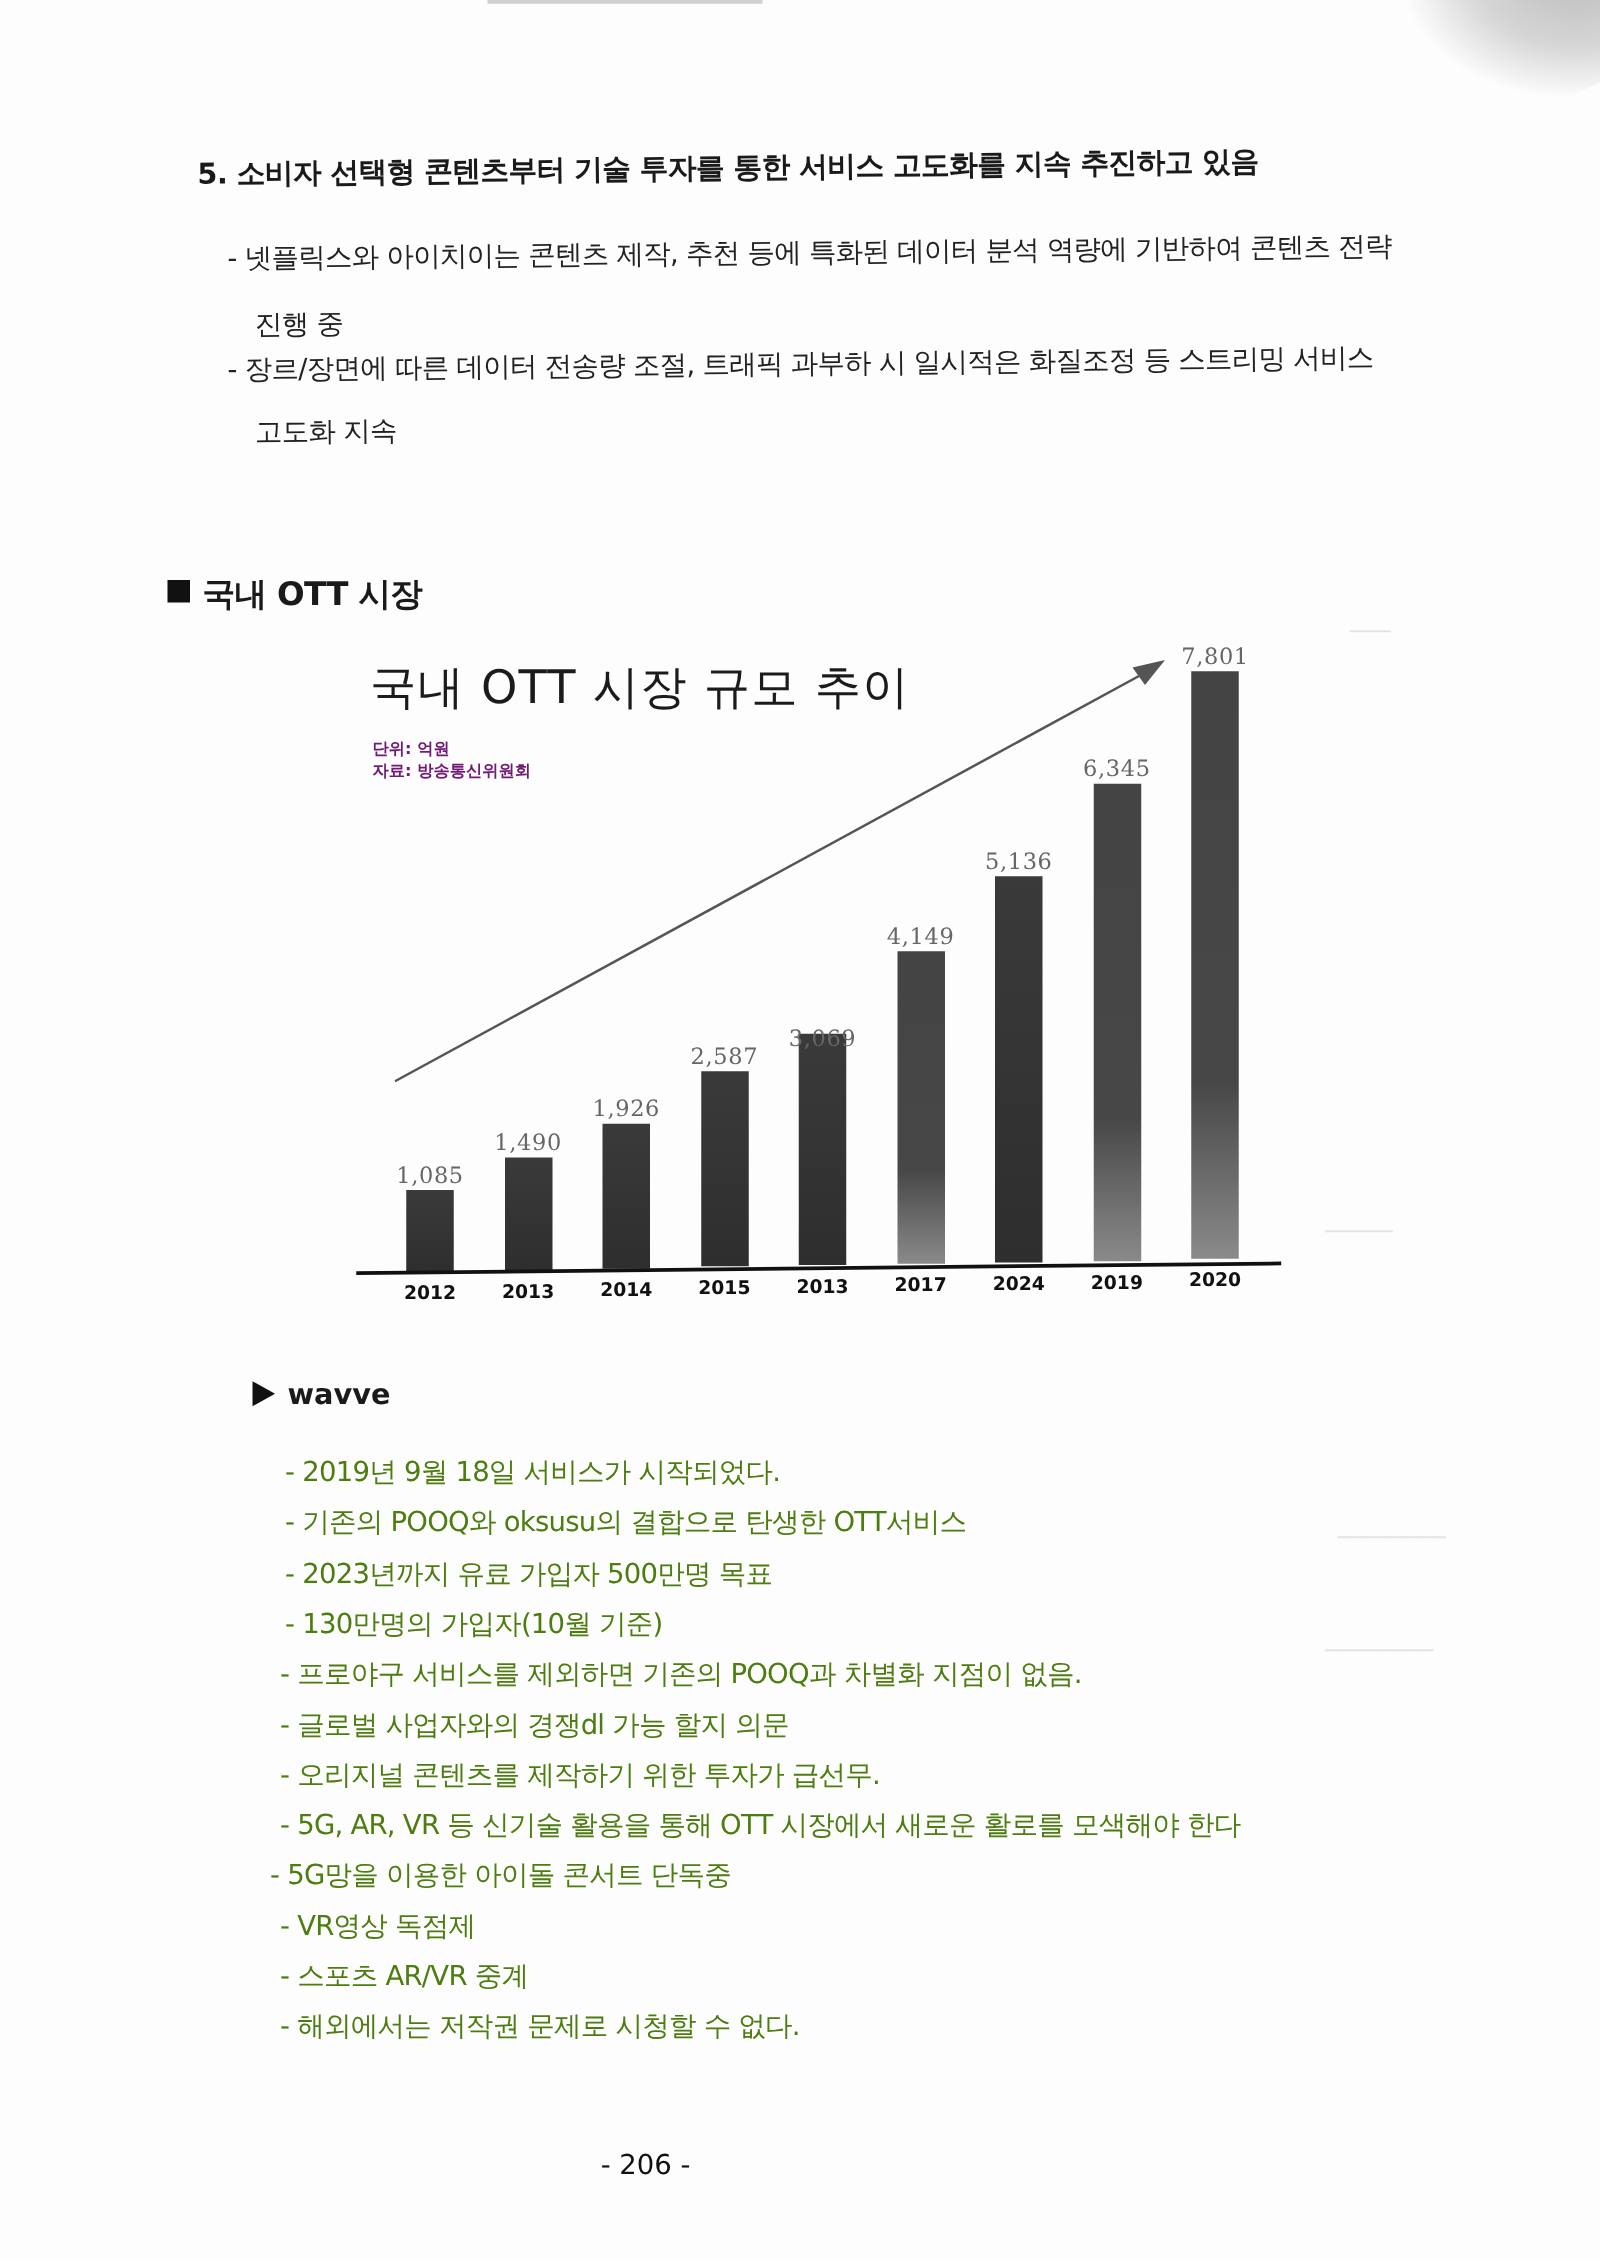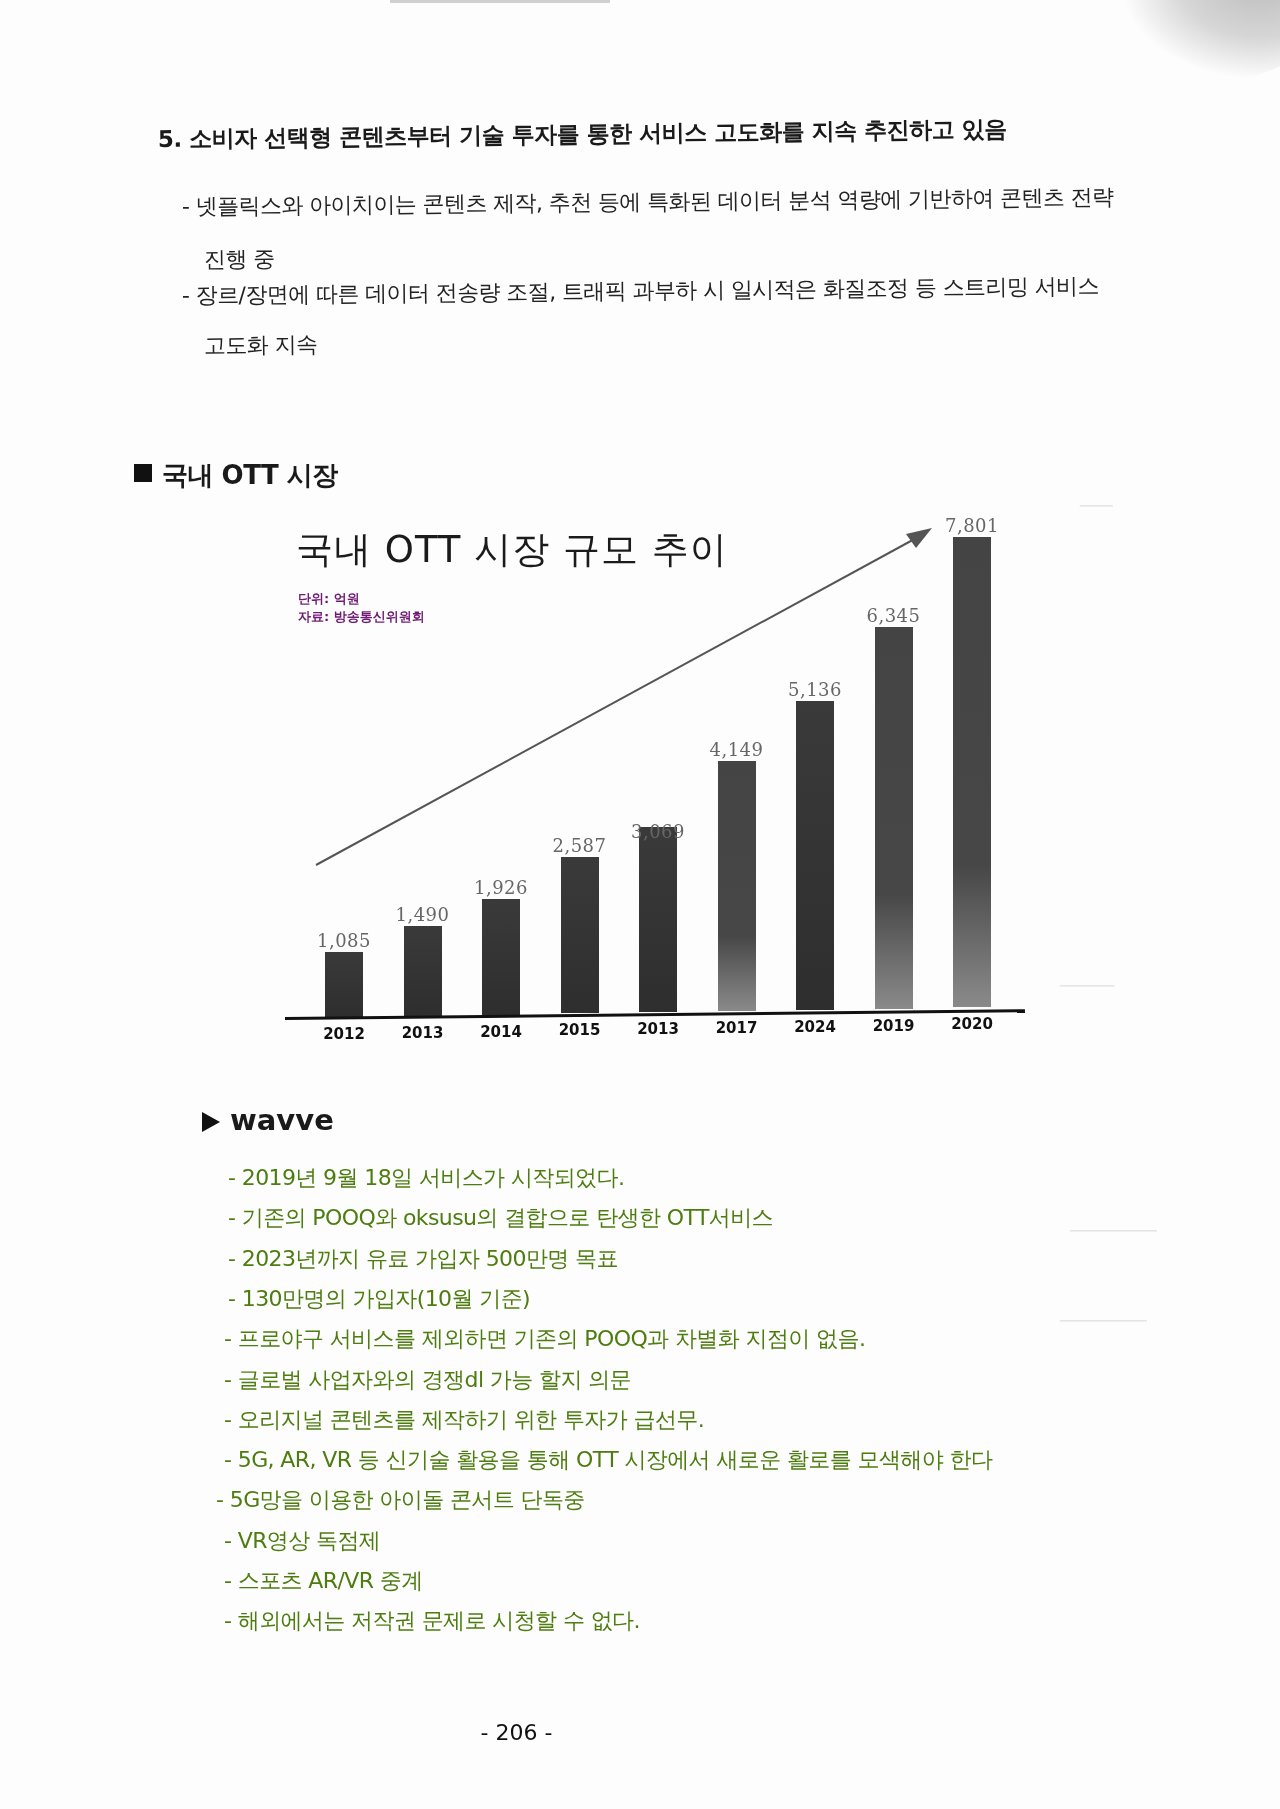--- a/index.html
+++ b/index.html
@@ -13,21 +13,21 @@
   .para { font-size:22px; letter-spacing:-0.6px; color:#222; transform:rotate(-0.6deg); transform-origin:left center; }
   .sec { left:134px; top:458px; font-size:26px; font-weight:600; letter-spacing:-0.5px; }
   .sec .sq { display:inline-block; width:18px; height:18px; background:#111; margin-right:10px; vertical-align:2px; }
   .chart-title { left:296px; top:525px; font-size:37px; font-weight:normal; letter-spacing:1px; color:#1b1b1b; }
   .chart-meta { font-size:13px; font-weight:bold; color:#701a75; }
   .bar { position:absolute; width:38px; background:linear-gradient(#3a3a3a,#2e2e2e); }
   .bar.light { background:linear-gradient(#444 0%, #474747 70%, #8a8a8a 100%); }
   .val { position:absolute; width:80px; text-align:center; font-family:"DejaVu Serif","Liberation Serif",serif; font-size:18px; color:#666; letter-spacing:0.5px; }
   .yr { position:absolute; width:60px; text-align:center; font-size:15px; font-weight:bold; color:#111; }
   .axis { position:absolute; left:285px; top:1017px; width:740px; height:3px; background:#111; transform:rotate(-0.6deg); transform-origin:left center; }
-  .wavve { left:202px; top:1103px; font-size:29px; font-weight:600; }
+  .wavve { left:202px; top:1103px; font-size:23px; font-weight:600; }
   .wavve .tri { display:inline-block; width:0; height:0; border-top:10px solid transparent; border-bottom:10px solid transparent; border-left:18px solid #111; margin-right:10px; vertical-align:-2px; }
   .li { font-size:22px; letter-spacing:-0.6px; color:#4d7c0f; }
   .pnum { left:0; width:1033px; text-align:center; top:1720px; font-size:22px; color:#111; }
   .ghost { position:absolute; color:#e4e4e4; font-size:18px; white-space:nowrap; }
 </style>
 </head>
 <body>
 
 <div class="corner"></div>
 <div class="topline"></div>

